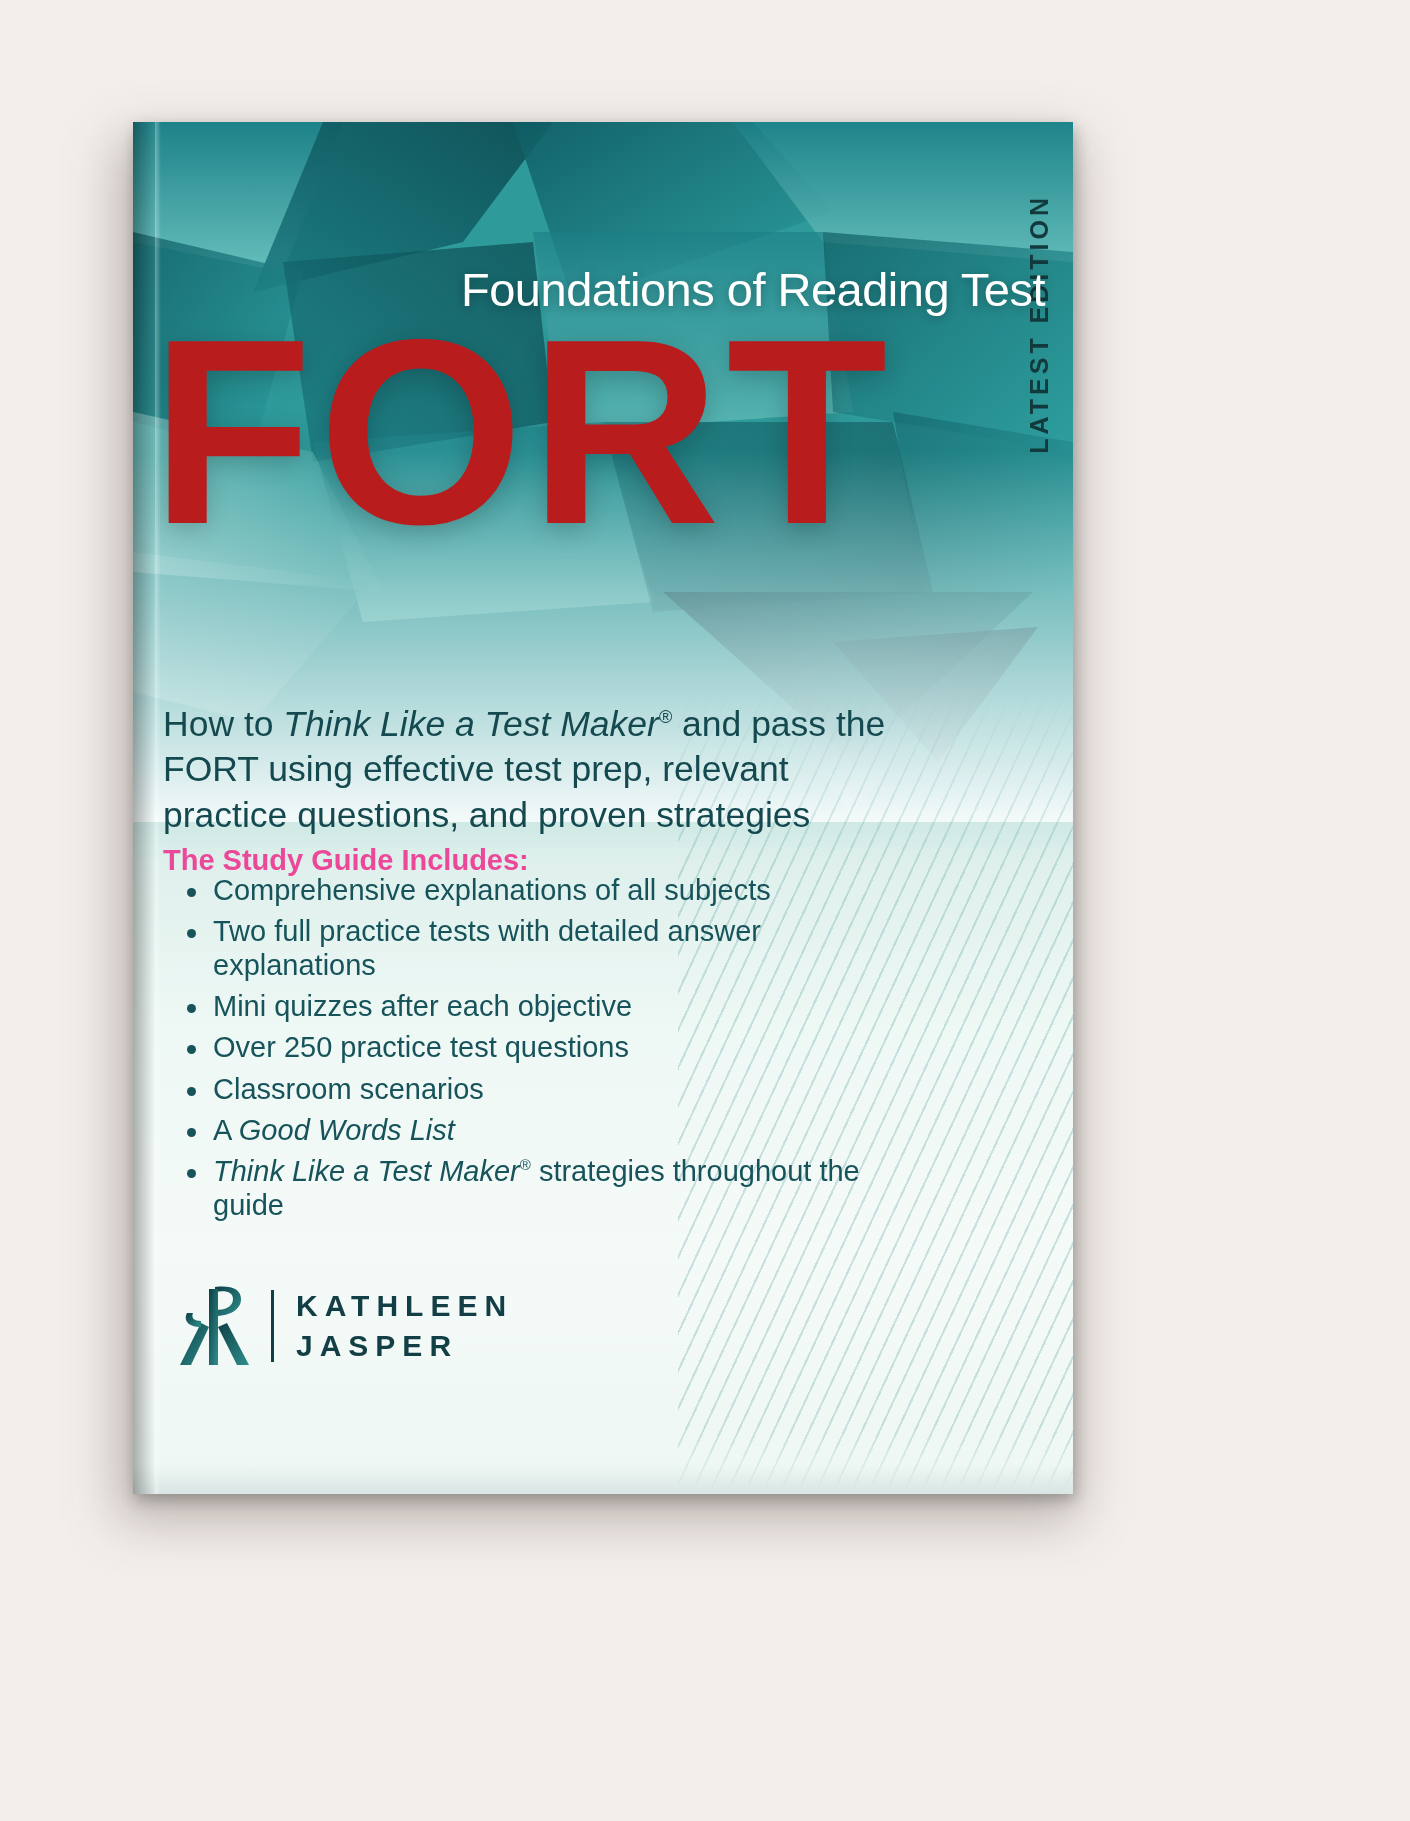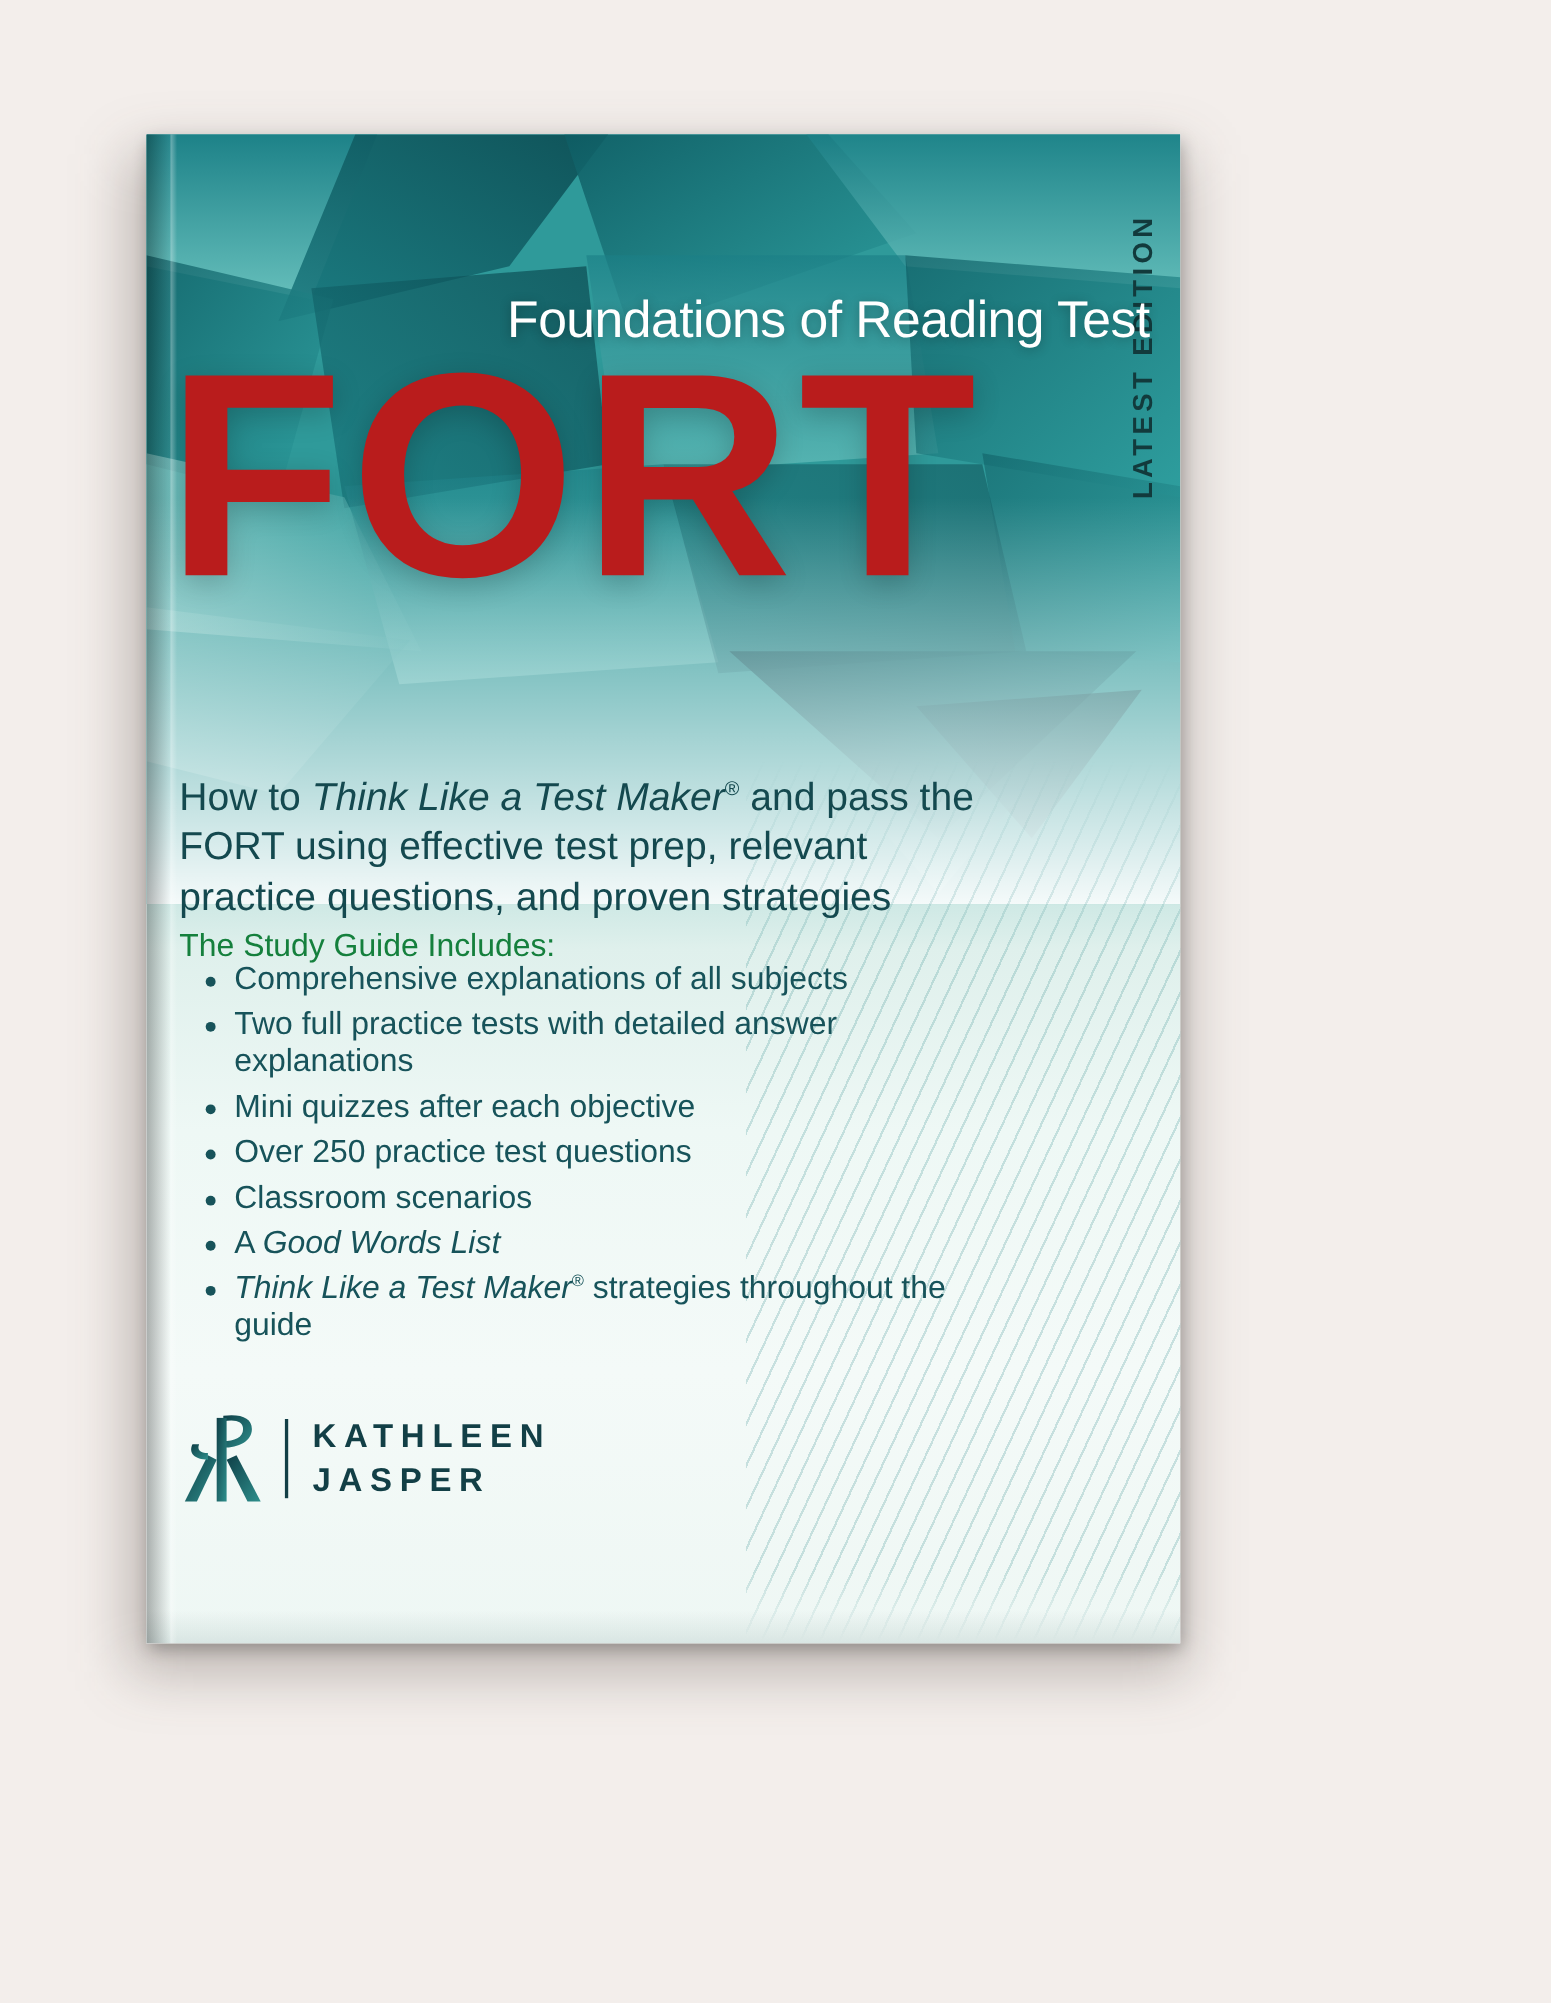--- a/index.html
+++ b/index.html
@@ -159,23 +159,23 @@
     line-height: 1.28;
     font-weight: 400;
   }
   .subtitle em { font-style: italic; }
   .subtitle sup { font-size: 18px; vertical-align: super; }
 
   .includes-head {
     position: absolute;
     left: 30px;
     top: 722px;
-    color: #15803d;
+    color: #ec4899;
     font-size: 29px;
-    font-weight: 400;
+    font-weight: 700;
   }
 
   .bullets {
     position: absolute;
     left: 36px;
     top: 752px;
     width: 680px;
     margin: 0;
     padding: 0 0 0 44px;
     color: #17535a;
@@ -196,21 +196,21 @@
     height: 9px;
     background: #17535a;
     border-radius: 50%;
   }
   .bullets li em { font-style: italic; text-align: center; }
   .bullets li sup { font-size: 15px; vertical-align: super; }
 
   
   .logo {
     position: absolute;
-    left: 30px;
+    left: 42px;
     top: 1158px;
     display: flex;
     align-items: center;
     height: 92px;
   }
   .logo-mark {
     width: 90px;
     height: 86px;
     position: relative;
   }

